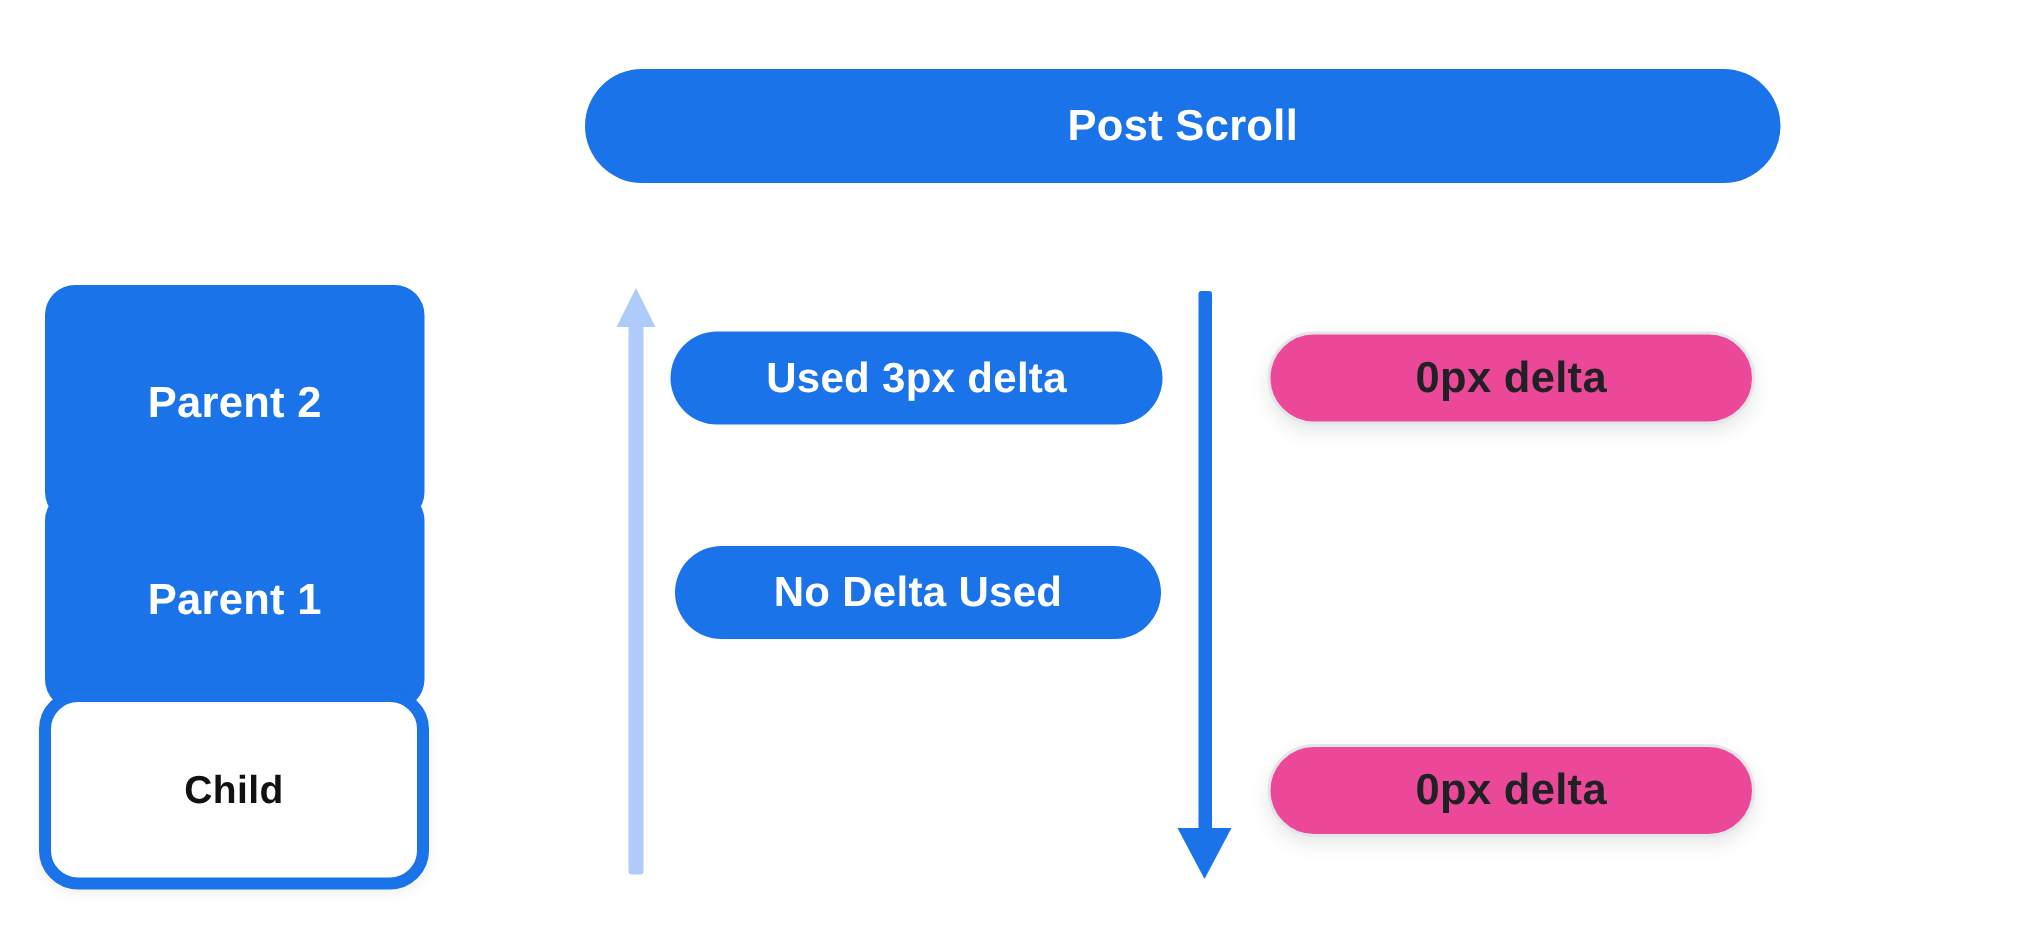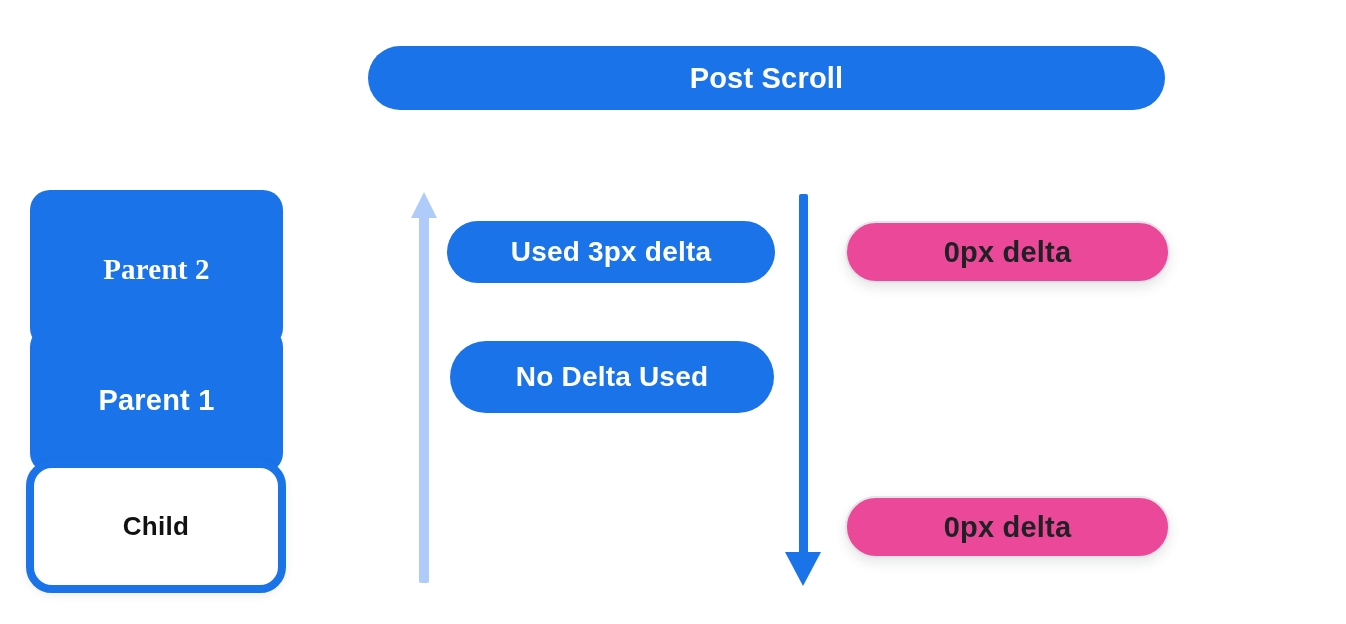--- a/index.html
+++ b/index.html
@@ -32,40 +32,40 @@
     background: var(--primary-blue);
     color: #ffffff;
   }
   .pill.white {
     background: #ec4899;
     color: var(--text-dark);
     border: 2px solid var(--pill-border);
     box-shadow: 0 5px 12px rgba(60,64,67,0.12);
   }
   .header-pill {
-    left: 368px; top: 46px; width: 797px; height: 64px;
+    left: 390px; top: 46px; width: 797px; height: 76px;
     font-size: 29px;
   }
   .mid-pill { font-size: 28px; }
   .mid-pill-1 { left: 447px; top: 221px; width: 328px; height: 62px; }
-  .mid-pill-2 { left: 450px; top: 341px; width: 324px; height: 72px; }
+  .mid-pill-2 { left: 450px; top: 364px; width: 324px; height: 62px; }
   .right-pill { font-size: 29px; font-weight: 600; }
   .right-pill-1 { left: 845px; top: 221px; width: 325px; height: 62px; }
   .right-pill-2 { left: 845px; top: 496px; width: 325px; height: 62px; }
   .parent-box {
     position: absolute;
     left: 30px; width: 253px;
     display: flex; align-items: center; justify-content: center;
     background: var(--primary-blue);
     color: #ffffff;
     border-radius: 20px;
     font-size: 29px; font-weight: bold;
     letter-spacing: 0.2px;
   }
-  .parent-box-2 { top: 190px; height: 158px; font-family: Liberation Serif, serif; }
+  .parent-box-2 { top: 190px; height: 158px; }
   .parent-box-1 { top: 327px; height: 146px; }
   .child-box {
     position: absolute;
     left: 26px; top: 460px; width: 260px; height: 133px;
     display: flex; align-items: center; justify-content: center;
     background: #ffffff;
     border: 8px solid var(--primary-blue);
     border-radius: 26px;
     color: #111111;
     font-size: 26px; font-weight: 600;

